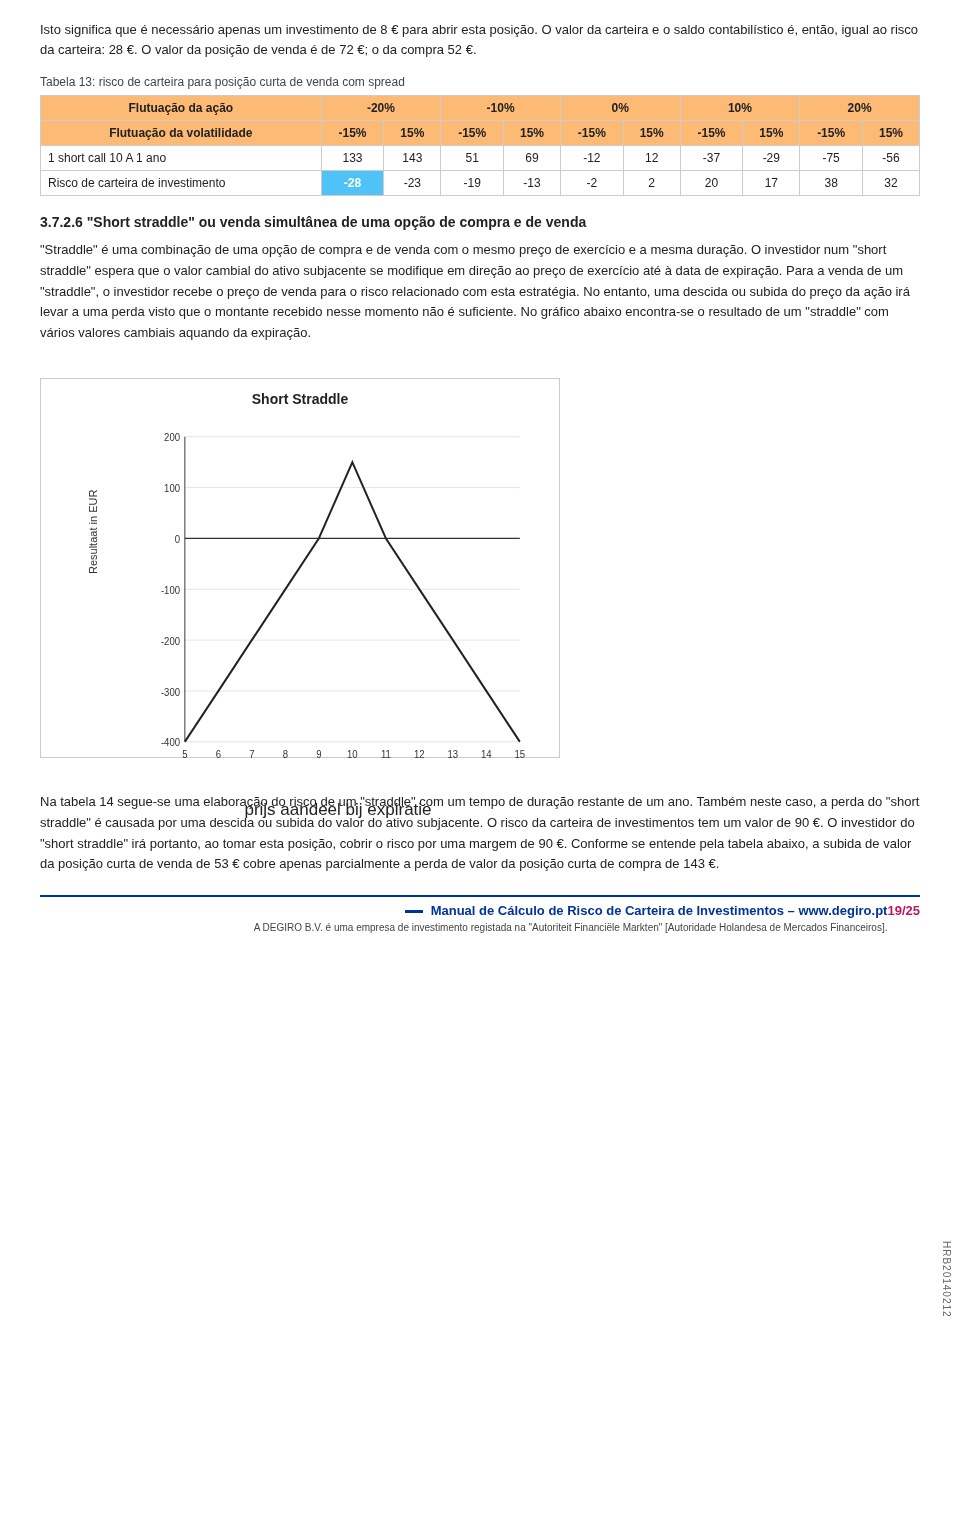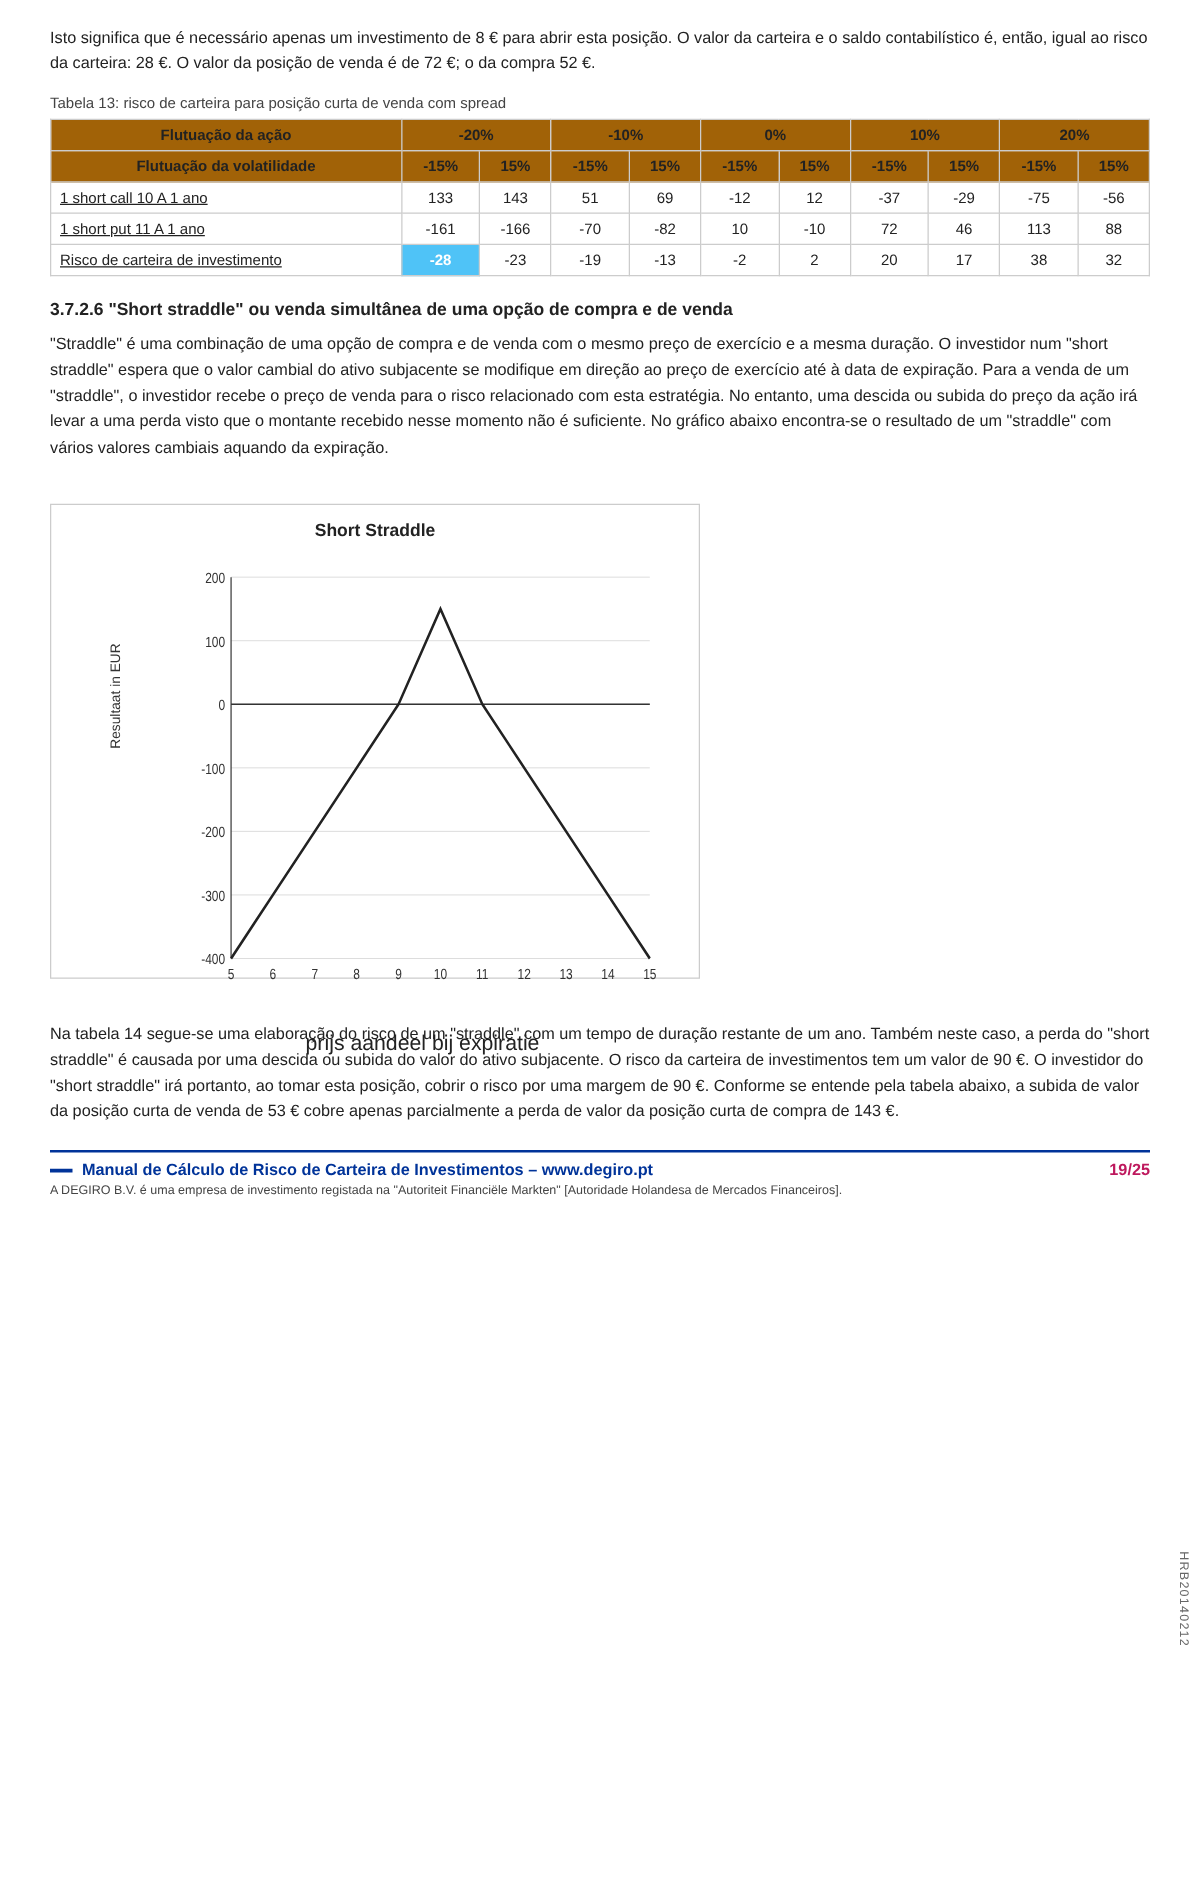--- a/index.html
+++ b/index.html
@@ -25,27 +25,26 @@
       border-collapse: collapse;
       font-size: 12px;
       margin-bottom: 18px;
     }
     table th, table td {
       border: 1px solid #ccc;
       padding: 5px 7px;
       text-align: center;
     }
     table th {
-      background: #a16207;
+      background: #fdba74;
       font-weight: bold;
     }
     table td:first-child {
       text-align: left;
       font-weight: normal;
-      text-decoration: underline;
     }
     .highlight-cell {
       background: #4fc3f7;
       color: #fff;
       font-weight: bold;
     }
     .section-heading {
       font-size: 14px;
       font-weight: bold;
       margin: 18px 0 10px 0;
@@ -89,20 +88,21 @@
     .footer {
       border-top: 2px solid #003399;
       margin-top: 20px;
       padding-top: 6px;
       display: flex;
       justify-content: space-between;
       align-items: flex-start;
     }
     .footer-left {
       flex: 1;
+      text-align: right;
     }
     .footer-brand {
       font-weight: bold;
       font-size: 13px;
       color: #003399;
       margin-bottom: 3px;
     }
     .footer-brand-bar {
       display: inline-block;
       width: 18px;
@@ -168,33 +168,20 @@
         <td>133</td>
         <td>143</td>
         <td>51</td>
         <td>69</td>
         <td>-12</td>
         <td>12</td>
         <td>-37</td>
         <td>-29</td>
         <td>-75</td>
         <td>-56</td>
-      </tr>
-      <tr>
-        <td>1 short put 11 A 1 ano</td>
-        <td>-161</td>
-        <td>-166</td>
-        <td>-70</td>
-        <td>-82</td>
-        <td>10</td>
-        <td>-10</td>
-        <td>72</td>
-        <td>46</td>
-        <td>113</td>
-        <td>88</td>
       </tr>
       <tr>
         <td>Risco de carteira de investimento</td>
         <td class="highlight-cell">-28</td>
         <td>-23</td>
         <td>-19</td>
         <td>-13</td>
         <td>-2</td>
         <td>2</td>
         <td>20</td>

